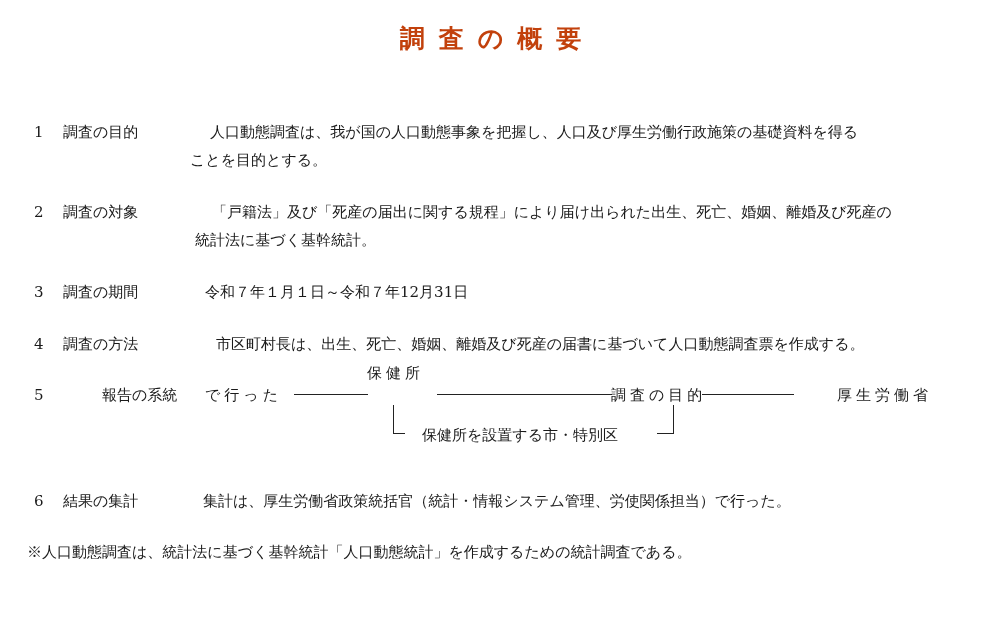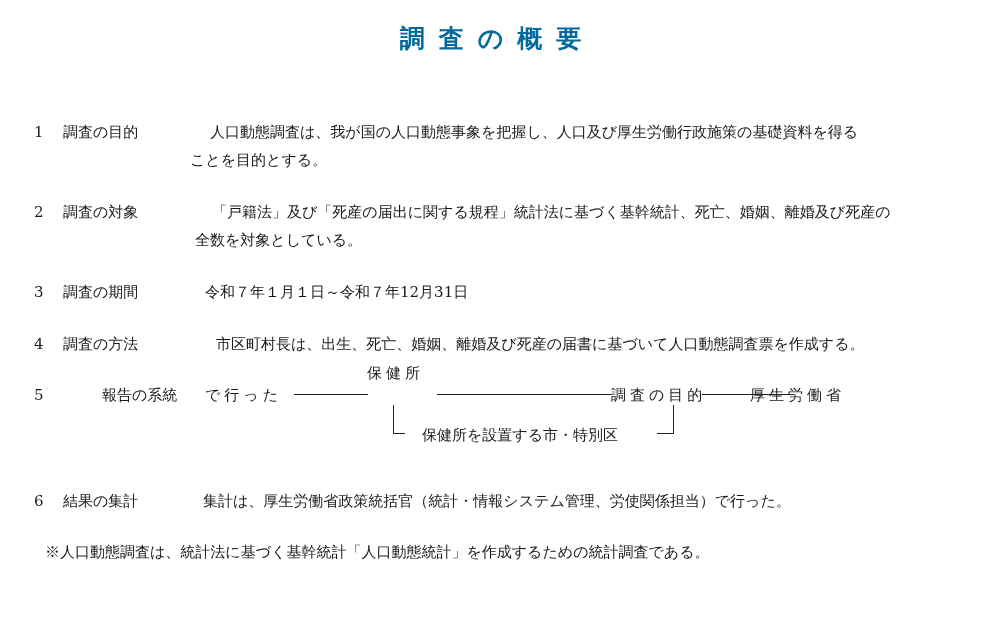--- a/index.html
+++ b/index.html
@@ -5,21 +5,21 @@
     html, body { margin: 0; padding: 0; background: #ffffff; }
     body {
       width: 987px; height: 617px; position: relative; overflow: hidden;
       font-family: "DejaVu Serif", "Liberation Serif", serif;
       color: #1a1a1a;
     }
     .abs { position: absolute; white-space: nowrap; }
     .title {
       left: 0; width: 987px; top: 22px; text-align: center;
       font-family: "DejaVu Sans", "Liberation Sans", sans-serif;
-      font-weight: bold; font-size: 25px; letter-spacing: 14px; color: #0369a1;
+      font-weight: bold; font-size: 25px; letter-spacing: 14px; color: #c2410c;
       padding-left: 8px; box-sizing: border-box;
     }
     .txt { font-size: 15px; line-height: 18px; }
     .num { left: 34px; }
     .label { left: 63px; text-align: right; }
     .hline { position: absolute; height: 1px; background: #222; }
     .vline { position: absolute; width: 1px; background: #222; }
     .spaced { letter-spacing: 4px; }
   </style>
 </head>
@@ -32,22 +32,22 @@
   <div>
     <div class="abs txt num" style="top:123px;">1</div>
     <div class="abs txt label" style="top:123px;">調査の目的</div>
     <div class="abs txt" style="left:210px; top:123px;">人口動態調査は、我が国の人口動態事象を把握し、人口及び厚生労働行政施策の基礎資料を得る</div>
     <div class="abs txt" style="left:190px; top:151px;">ことを目的とする。</div>
   </div>
 
   <div>
     <div class="abs txt num" style="top:203px;">2</div>
     <div class="abs txt label" style="top:203px;">調査の対象</div>
-    <div class="abs txt" style="left:212px; top:203px;">「戸籍法」及び「死産の届出に関する規程」統計法に基づく基幹統計、死亡、婚姻、離婚及び死産の</div>
-    <div class="abs txt" style="left:195px; top:231px;">全数を対象としている。</div>
+    <div class="abs txt" style="left:212px; top:203px;">「戸籍法」及び「死産の届出に関する規程」により届け出られた出生、死亡、婚姻、離婚及び死産の</div>
+    <div class="abs txt" style="left:195px; top:231px;">統計法に基づく基幹統計。</div>
   </div>
 
   <div>
     <div class="abs txt num" style="top:283px;">3</div>
     <div class="abs txt label" style="top:283px;">調査の期間</div>
     <div class="abs txt" style="left:205px; top:283px;">令和７年１月１日～令和７年12月31日</div>
   </div>
 
   <div>
     <div class="abs txt num" style="top:335px;">4</div>
@@ -61,30 +61,30 @@
 
     <div class="abs txt spaced" style="left:205px; top:386px;">で行った</div>
     <div class="hline" style="left:294px; width:74px; top:394px;"></div>
 
     <div class="abs txt spaced" style="left:367px; top:364px;">保健所</div>
     <div class="hline" style="left:437px; width:175px; top:394px;"></div>
 
     <div class="abs txt spaced" style="left:611px; top:386px;">調査の目的</div>
     <div class="hline" style="left:702px; width:92px; top:394px;"></div>
 
-    <div class="abs txt spaced" style="left:750px; top:386px;">厚生労働省</div>
+    <div class="abs txt spaced" style="left:837px; top:386px;">厚生労働省</div>
 
     <div class="vline" style="left:393px; top:405px; height:28px;"></div>
     <div class="hline" style="left:393px; width:12px; top:433px;"></div>
     <div class="abs txt" style="left:422px; top:426px;">保健所を設置する市・特別区</div>
     <div class="hline" style="left:657px; width:16px; top:433px;"></div>
     <div class="vline" style="left:673px; top:405px; height:29px;"></div>
   </div>
 
   <div>
     <div class="abs txt num" style="top:492px;">6</div>
     <div class="abs txt label" style="top:492px;">結果の集計</div>
     <div class="abs txt" style="left:203px; top:492px;">集計は、厚生労働省政策統括官（統計・情報システム管理、労使関係担当）で行った。</div>
   </div>
 
-  <div class="abs txt" style="left:27px; top:543px;margin-left:18px;">※人口動態調査は、統計法に基づく基幹統計「人口動態統計」を作成するための統計調査である。</div>
+  <div class="abs txt" style="left:27px; top:543px;">※人口動態調査は、統計法に基づく基幹統計「人口動態統計」を作成するための統計調査である。</div>
 
 </div>
 
 </body></html>

